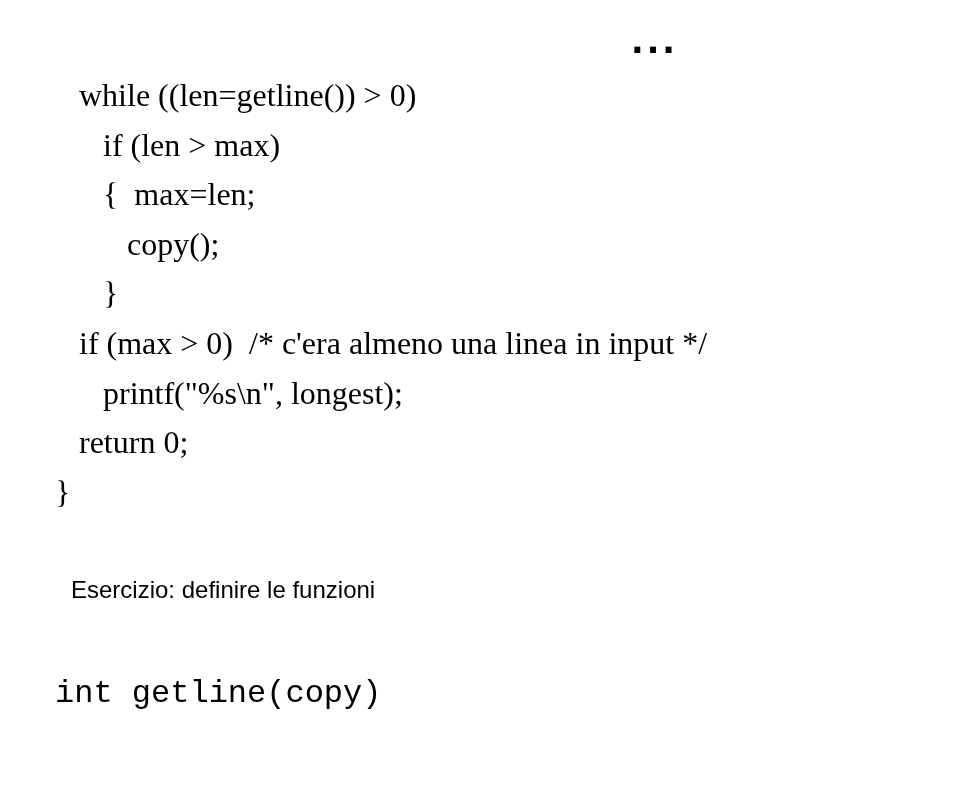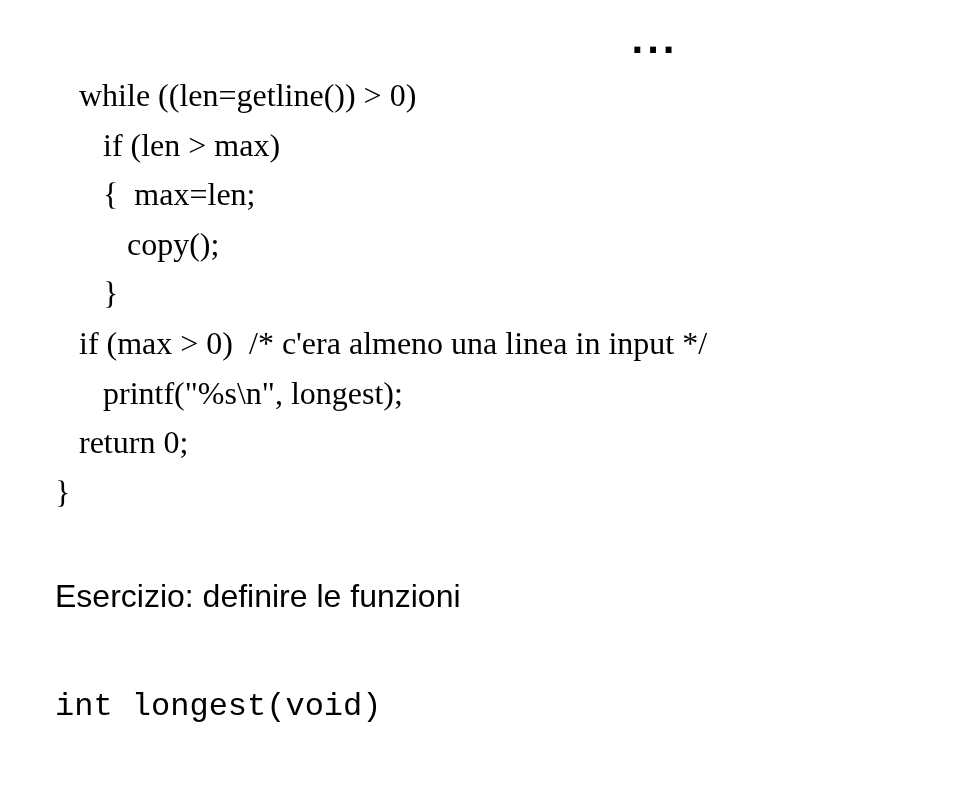--- a/index.html
+++ b/index.html
@@ -25,22 +25,23 @@
       font-family: "Helvetica Neue", Helvetica, Arial, sans-serif;
     }
     .code {
       font-family: Liberation Serif, serif;
       font-size: 32px;
       line-height: 1.55;
       white-space: pre;
     }
     .exercise {
       margin-top: 55px;
-      font-size: 32px;
+      font-size: 24px;
       line-height: 1.5;
+      margin-left: 16px;
     }
     .exercise-label {
       font-family: "Helvetica Neue", Helvetica, Arial, sans-serif;
       font-weight: 500;
     }
     .exercise-text {
       font-family: "Helvetica Neue", Helvetica, Arial, sans-serif;
       font-weight: 300;
     }
     .func-decl {
@@ -62,13 +63,13 @@
       }
    if (max &gt; 0)  /* c'era almeno una linea in input */
       printf("%s\n", longest);
    return 0;
 }</div>
 
 <div class="exercise">
   <span class="exercise-label">Esercizio:</span><span class="exercise-text"> definire le funzioni</span>
 </div>
 
-<div class="func-decl">int longest(void)</div>
+<div class="func-decl">int getline(copy)</div>
 
 </body></html>

